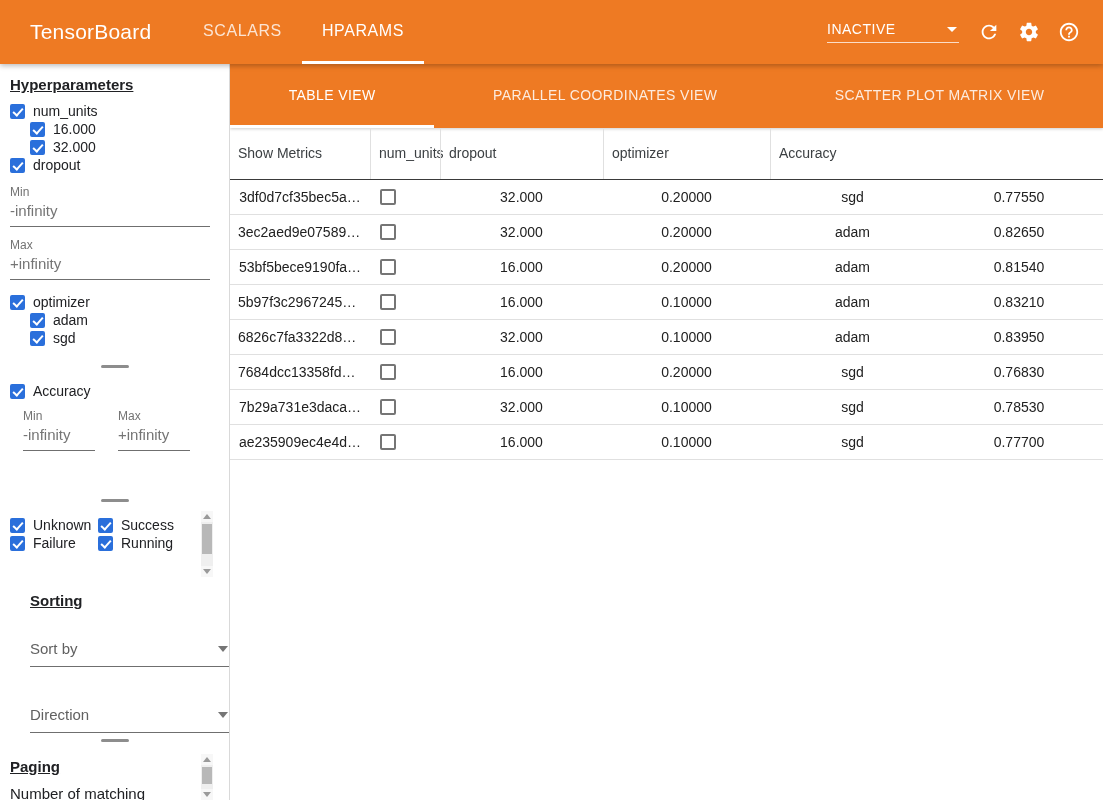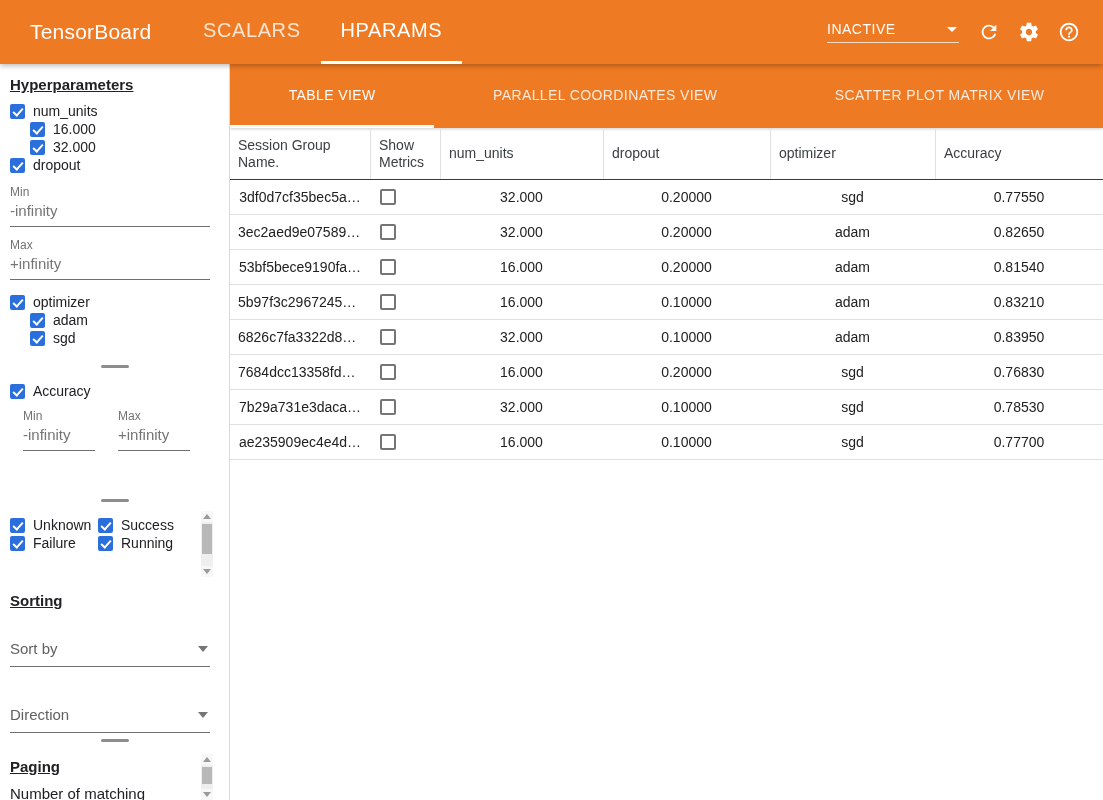--- a/index.html
+++ b/index.html
@@ -24,21 +24,21 @@
     align-self: center;
     font-size: 21px;
     padding-left: 30px; padding-right: 0;
     width: 137px; flex: none;
     letter-spacing: 0.2px;
   }
   .top-tabs { display: flex; margin-left: 46px; align-items: stretch; }
   .top-tab {
     display: flex; align-items: center;
     padding: 0 20px;
-    font-size: 20px; letter-spacing: 0.6px;
+    font-size: 16px; letter-spacing: 0.6px;
     color: rgba(255,255,255,0.8);
     border-bottom: 3px solid transparent;
     cursor: pointer;
   }
   .top-tab.active { color: #fff; border-bottom-color: #fff; }
   .topbar-spacer { flex: 1; }
   .run-selector {
     align-self: center;
     width: 132px; flex: none;
     display: flex; align-items: center; justify-content: space-between;
@@ -69,21 +69,21 @@
     width: 230px; flex: none;
     background: #fff;
     border-right: 1px solid #d9d9d9;
     display: flex; flex-direction: column;
     overflow: hidden;
   }
   .side-section { padding: 10px 10px 0 10px; position: relative; overflow: hidden; }
   #sec-hparams { height: 296px; flex: none; }
   #sec-metrics { height: 122px; flex: none; }
   #sec-status  { height: 74px;  flex: none; }
-  #sec-sorting { height: 154px; flex: none; }
+  #sec-sorting { height: 154px; flex: none; margin-left: 20px; }
   #sec-paging  { flex: 1; }
 
   .side-heading {
     font-size: 15px; font-weight: bold;
     text-decoration: underline;
     color: #202124;
     margin: 2px 0 9px 0;
   }
   .cb-row { display: flex; align-items: center; height: 18px; cursor: pointer; }
   .cb-row.indent { margin-left: 20px; }
@@ -359,21 +359,20 @@
     <main class="main">
 
       <div class="view-tabs">
         <div class="vtab active">TABLE VIEW</div>
         <div class="vtab">PARALLEL COORDINATES VIEW</div>
         <div class="vtab">SCATTER PLOT MATRIX VIEW</div>
       </div>
 
       <div class="tbl">
         <div class="tbl-head">
-          <div class="th">Session Group Name.</div>
           <div class="th">Show Metrics</div>
           <div class="th">num_units</div>
           <div class="th">dropout</div>
           <div class="th">optimizer</div>
           <div class="th">Accuracy</div>
         </div>
 
         <div class="tr">
           <div class="td">3df0d7cf35bec5a…</div>
           <div class="td td-cb">

